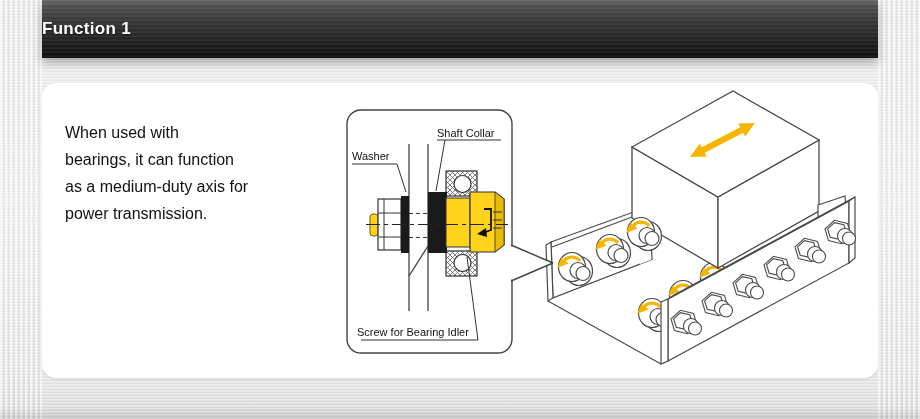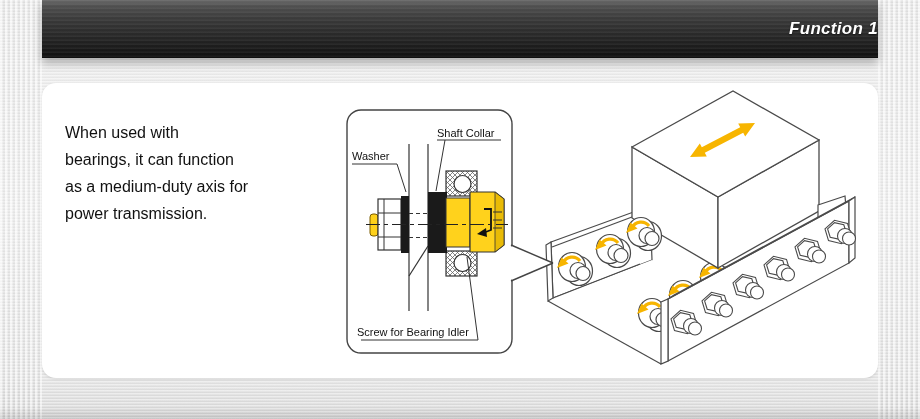--- a/index.html
+++ b/index.html
@@ -13,23 +13,22 @@
   .side-texture{
     position:absolute;top:0;bottom:0;width:42px;
     background:repeating-linear-gradient(90deg, rgba(255,255,255,0.55) 0 2px, rgba(0,0,0,0.035) 3px 5px);
   }
   .side-texture.left{left:0;} .side-texture.right{right:0;}
   .header-bar{
     position:absolute;left:42px;top:0;width:836px;height:58px;
     background:
       repeating-linear-gradient(180deg, rgba(255,255,255,0.055) 0 1px, rgba(0,0,0,0) 1px 3px, rgba(255,255,255,0.03) 3px 4px),
       linear-gradient(180deg,#686868 0%,#4d4d4d 12%,#383838 35%,#262626 65%,#161616 90%,#0f0f0f 100%);
-    display:flex;align-items:center;justify-content:flex-end;
+    display:flex;align-items:center;justify-content:flex-start;
     box-shadow:0 5px 9px rgba(0,0,0,0.28);
-    font-style:italic;
   }
   .header-title{
     color:#ffffff;font-size:17px;font-weight:bold;letter-spacing:0.3px;
     text-shadow:0 1px 2px rgba(0,0,0,0.6);
   }
   .content-panel{
     position:absolute;left:42px;top:83px;width:836px;height:295px;
     background:#ffffff;border-radius:14px;
     box-shadow:0 1px 3px rgba(0,0,0,0.10);
   }

